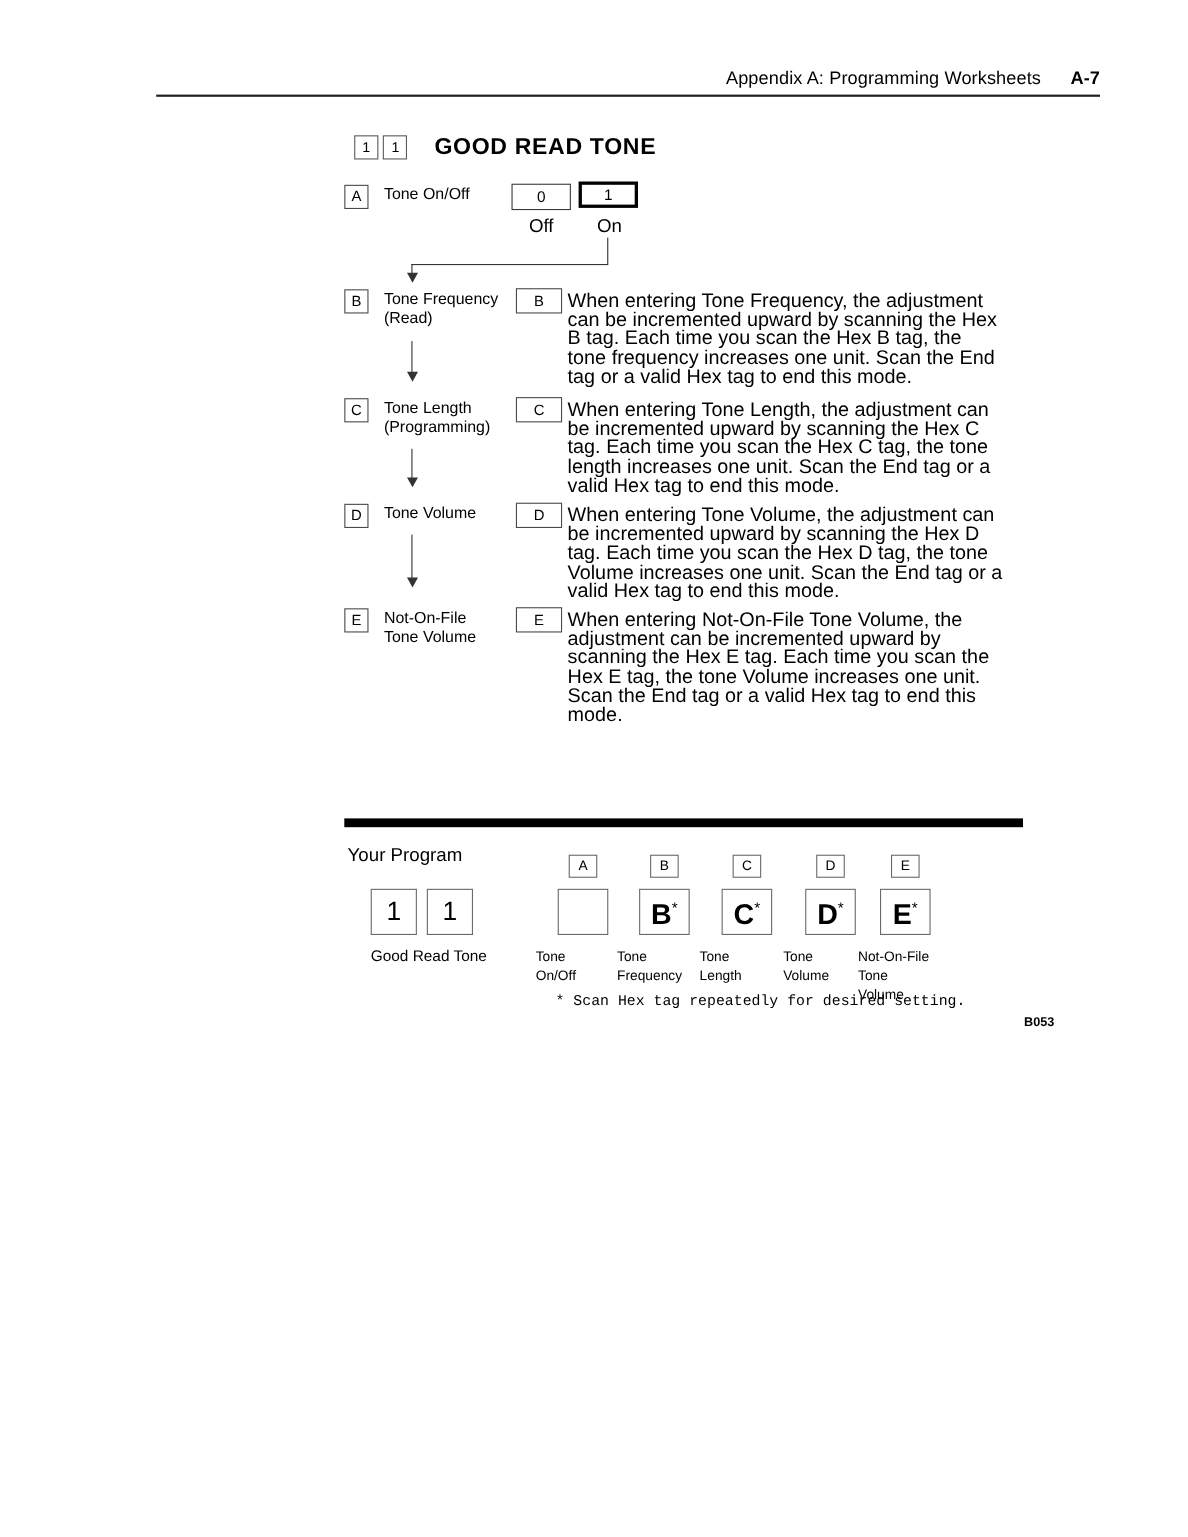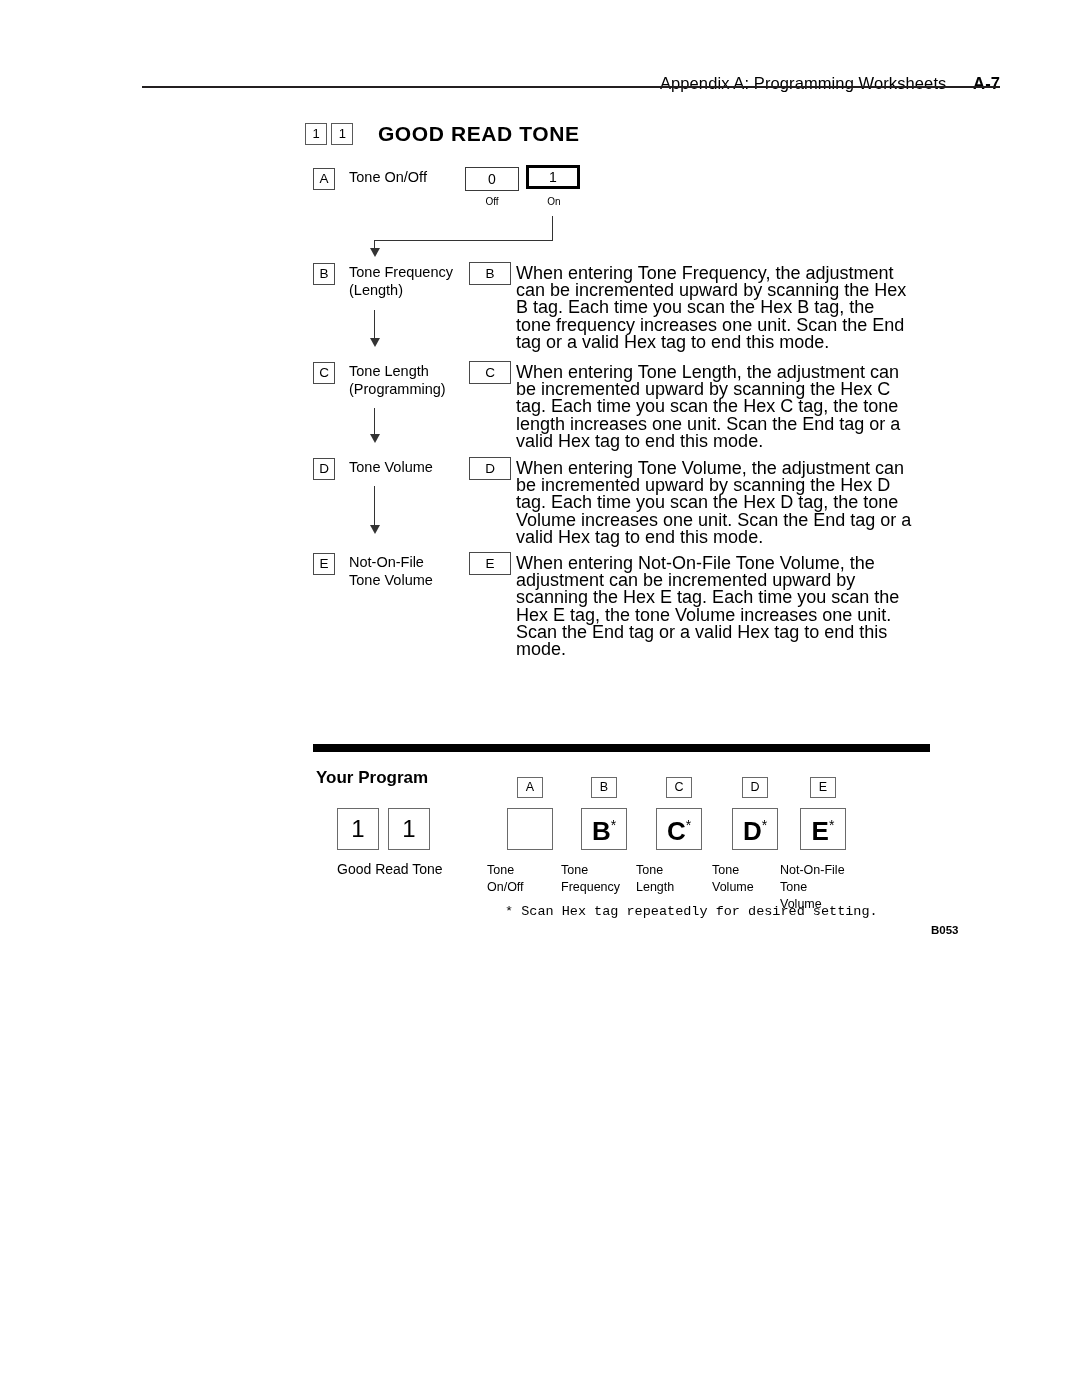--- a/index.html
+++ b/index.html
@@ -20,21 +20,21 @@
   #page-header {
     position: absolute;
     left: 142px;
     top: 58px;
     width: 858px;
     height: 34px;
   }
   #header-text {
     position: absolute;
     right: 0;
-    top: 16px;
+    top: 4px;
     font-size: 16.5px;
     letter-spacing: 0.1px;
     white-space: nowrap;
   }
   #header-title { }
   #header-page {
     display: inline-block;
     margin-left: 22px;
     font-weight: bold;
   }
@@ -43,21 +43,21 @@
     left: 0;
     top: 28px;
     width: 858px;
     height: 2px;
     background: #231f20;
   }
 
   
   #title-row {
     position: absolute;
-    left: 305px;
+    left: 322px;
     top: 122px;
     height: 26px;
   }
   .code-box {
     display: inline-block;
     width: 22px;
     height: 22px;
     border: 1px solid #5a5a5a;
     box-sizing: border-box;
     text-align: center;
@@ -115,21 +115,21 @@
     line-height: 22px;
     font-size: 14px;
     background: #fff;
   }
   .value-box.thin { border: 1px solid #3a3a3a; }
   .value-box.thick { border: 3px solid #000; line-height: 18px; }
   .value-caption {
     position: absolute;
     width: 54px;
     text-align: center;
-    font-size: 10px;
+    font-size: 17px;
   }
 
   
   .desc-box {
     position: absolute;
     width: 42px;
     height: 23px;
     border: 1px solid #4a4a4a;
     box-sizing: border-box;
     text-align: center;
@@ -173,21 +173,20 @@
     top: 744px;
     width: 617px;
     height: 8px;
     background: #000;
   }
   #your-program-title {
     position: absolute;
     left: 316px;
     top: 768px;
     font-size: 17px;
-    font-weight: bold;
   }
   #good-read-caption {
     position: absolute;
     left: 337px;
     top: 861px;
     font-size: 14px;
   }
 
   .prog-big-box {
     position: absolute;
@@ -285,21 +284,21 @@
 
 <div class="vline" style="left:552px; top:216px; height:24px;"></div>
 <div class="hline" style="left:374px; top:240px; width:179px;"></div>
 <div class="vline" style="left:374px; top:240px; height:15px;"></div>
 <div class="arrow-head" style="left:370px; top:248px;"></div>
 
 <div class="param-row" style="top:263px;">
   <span class="letter-box">B</span>
   <span class="param-label">
     <span class="sub">Tone Frequency</span>
-    <span class="sub">(Length)</span>
+    <span class="sub">(Read)</span>
   </span>
   <span class="desc-box" style="left:156px; top:-1px;">B</span>
   <span class="desc-text">When entering Tone Frequency, the adjustment can be incremented upward by scanning the Hex B tag. Each time you scan the Hex B tag, the tone frequency increases one unit. Scan the End tag or a valid Hex tag to end this mode.</span>
 </div>
 <div class="vline" style="left:374px; top:310px; height:32px;"></div>
 <div class="arrow-head" style="left:370px; top:338px;"></div>
 
 <div class="param-row" style="top:362px;">
   <span class="letter-box">C</span>
   <span class="param-label">

